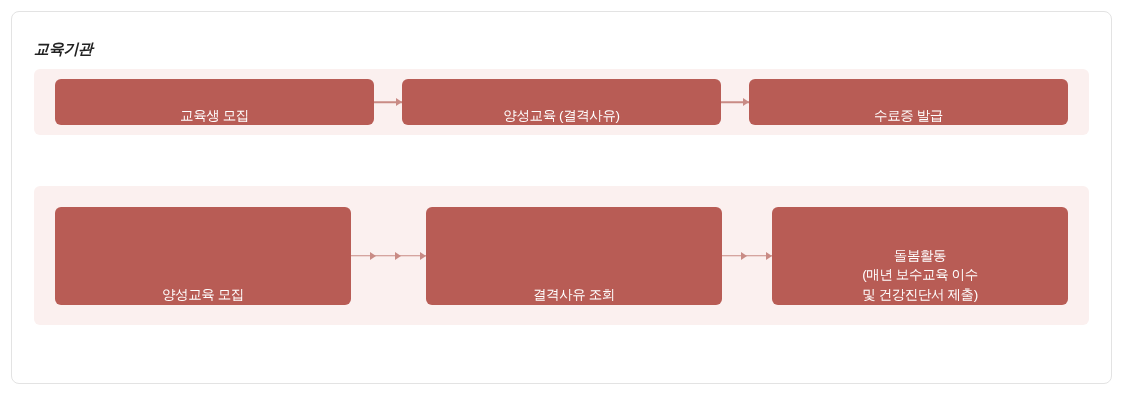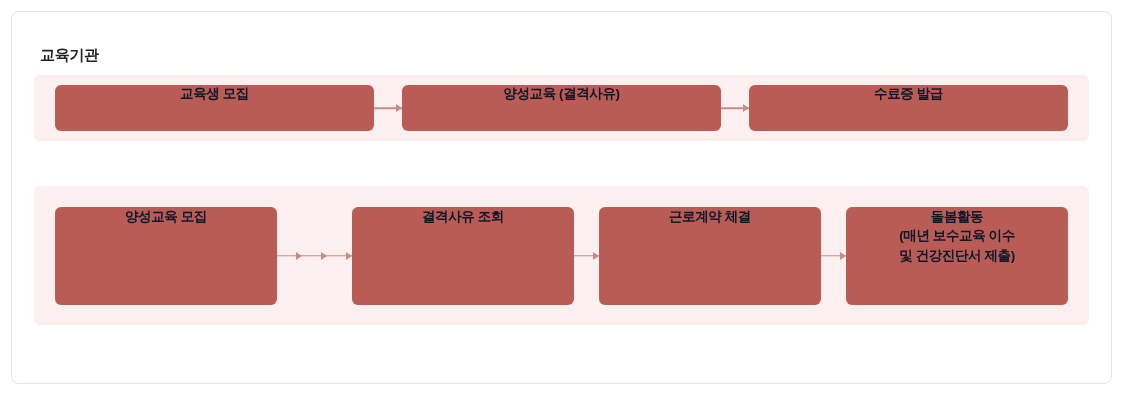--- a/index.html
+++ b/index.html
@@ -30,22 +30,23 @@
     position: absolute;
     left: 0;
     right: 0;
   }
 
   .section-title {
     font-size: 15px;
     font-weight: bold;
     color: #222222;
     letter-spacing: -0.3px;
-    margin: 6px;
+    margin: 0;
     padding: 0 0 0 22px;
+    font-style: italic;
   }
 
   .band {
     margin: 10px 22px 0 22px;
     background: #fbf0ef;
     border-radius: 6px;
     display: flex;
     align-items: center;
     box-sizing: border-box;
   }
@@ -55,24 +56,24 @@
     padding: 0 21px;
   }
   .band-row2 {
     height: 139px;
     padding: 0 21px;
   }
 
   .step {
     background: #b85c55;
     border-radius: 6px;
-    color: #0f172a;
-    font-weight: bold;
+    color: #ffffff;
+    font-weight: normal;
     display: flex;
-    align-items: flex-start;
+    align-items: flex-end;
     justify-content: center;
     text-align: center;
     letter-spacing: -0.4px;
     box-sizing: border-box;
   }
 
   .band-row1 .step {
     height: 46px;
     flex: 1 1 0;
     font-size: 13.5px;
@@ -168,25 +169,20 @@
       <div class="arrow"></div>
 
       <div class="step">
         <div>
           <span class="step-line">결격사유 조회</span>
         </div>
       </div>
 
       <div class="arrow"></div>
 
-      <div class="step">
-        <div>
-          <span class="step-line">근로계약 체결</span>
-        </div>
-      </div>
 
       <div class="arrow"></div>
 
       <div class="step">
         <div>
           <span class="step-line">돌봄활동</span>
           <span class="step-line">(매년 보수교육 이수</span>
           <span class="step-line">및 건강진단서 제출)</span>
         </div>
       </div>

